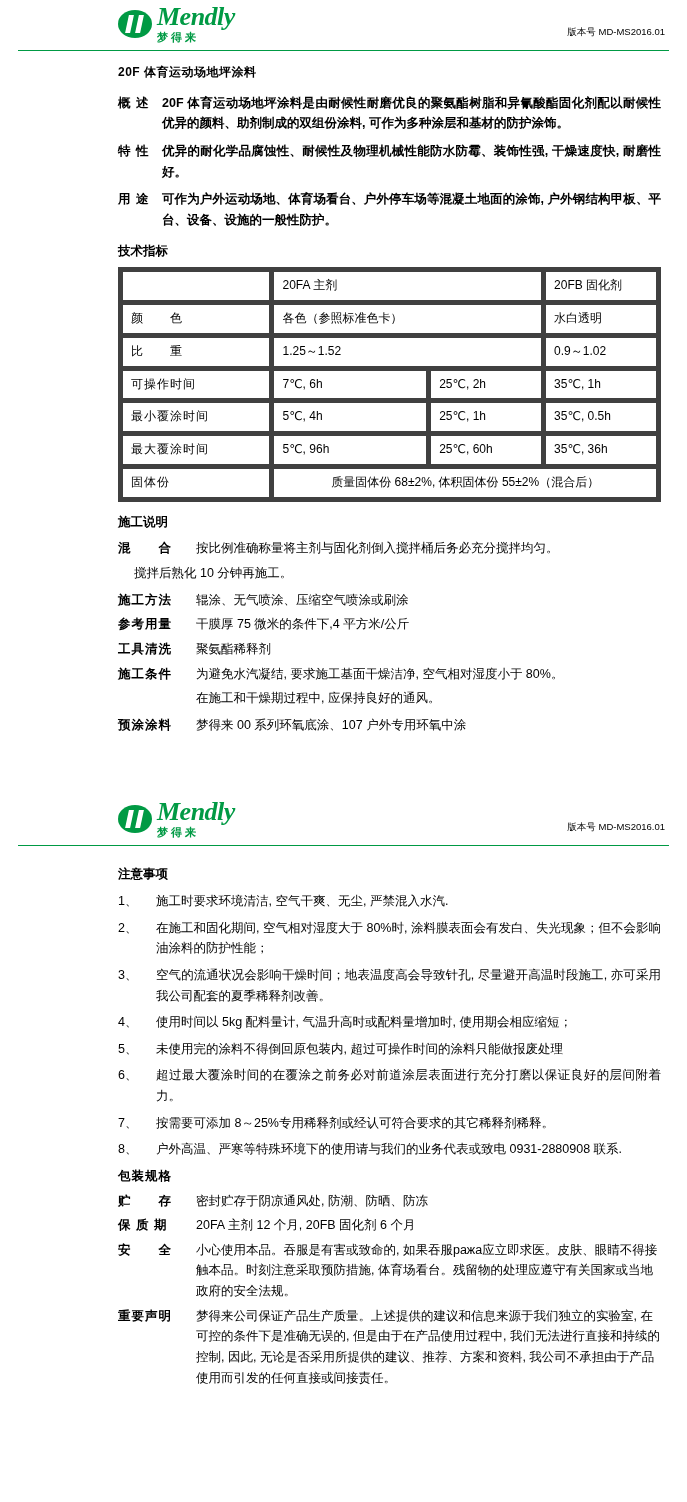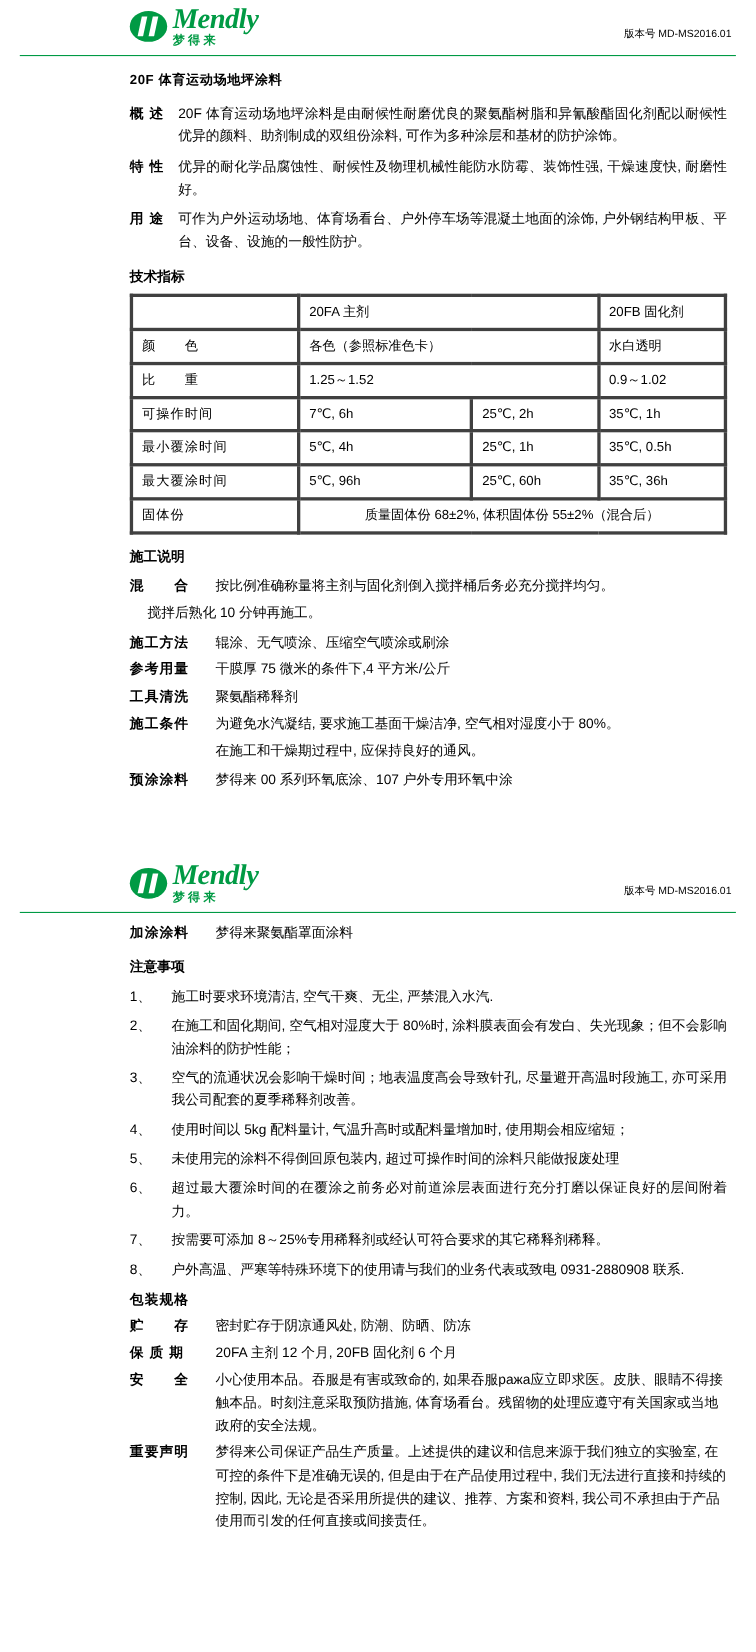--- a/index.html
+++ b/index.html
@@ -101,34 +101,35 @@
   }
   .sec-label {
     font-weight: bold;
     flex: 0 0 auto;
     width: 44px;
     letter-spacing: 1px;
   }
   .sec-body {
     flex: 1 1 auto;
     text-align: justify;
+    font-weight: bold;
   }
   .sub-head {
     font-weight: bold;
     margin: 10px 0 6px 0;
   }
   
   table.spec {
     border-collapse: collapse;
     width: 100%;
     font-size: 12px;
     margin-bottom: 8px;
   }
   table.spec td {
-    border: 3px solid #404040;
+    border: 5px solid #404040;
     padding: 4px 8px;
     height: 24px;
     vertical-align: middle;
   }
   td.lbl { width: 145px; letter-spacing: 1px; }
   td.c1 { width: 150px; }
   td.c2 { width: 110px; }
   td.c3 { width: 110px; }
   
   .cons-row {
@@ -286,24 +287,20 @@
         <span class="logo-latin">Mendly</span>
         <span class="logo-cn">梦得来</span>
       </div>
     </div>
     <div class="version-no">版本号 MD-MS2016.01</div>
   </div>
   <hr class="hr-green">
 
   <div class="body-wrap" style="padding-top:8px;">
 
-    <div class="cons-row">
-      <div class="cons-label">加涂涂料</div>
-      <div class="cons-body">梦得来聚氨酯罩面涂料</div>
-    </div>
 
     <div class="sub-head">注意事项</div>
 
     <div class="numbered">
       <div class="num">1、</div>
       <div class="num-body">施工时要求环境清洁, 空气干爽、无尘, 严禁混入水汽.</div>
     </div>
     <div class="numbered">
       <div class="num">2、</div>
       <div class="num-body">在施工和固化期间, 空气相对湿度大于 80%时, 涂料膜表面会有发白、失光现象；但不会影响油涂料的防护性能；</div>

